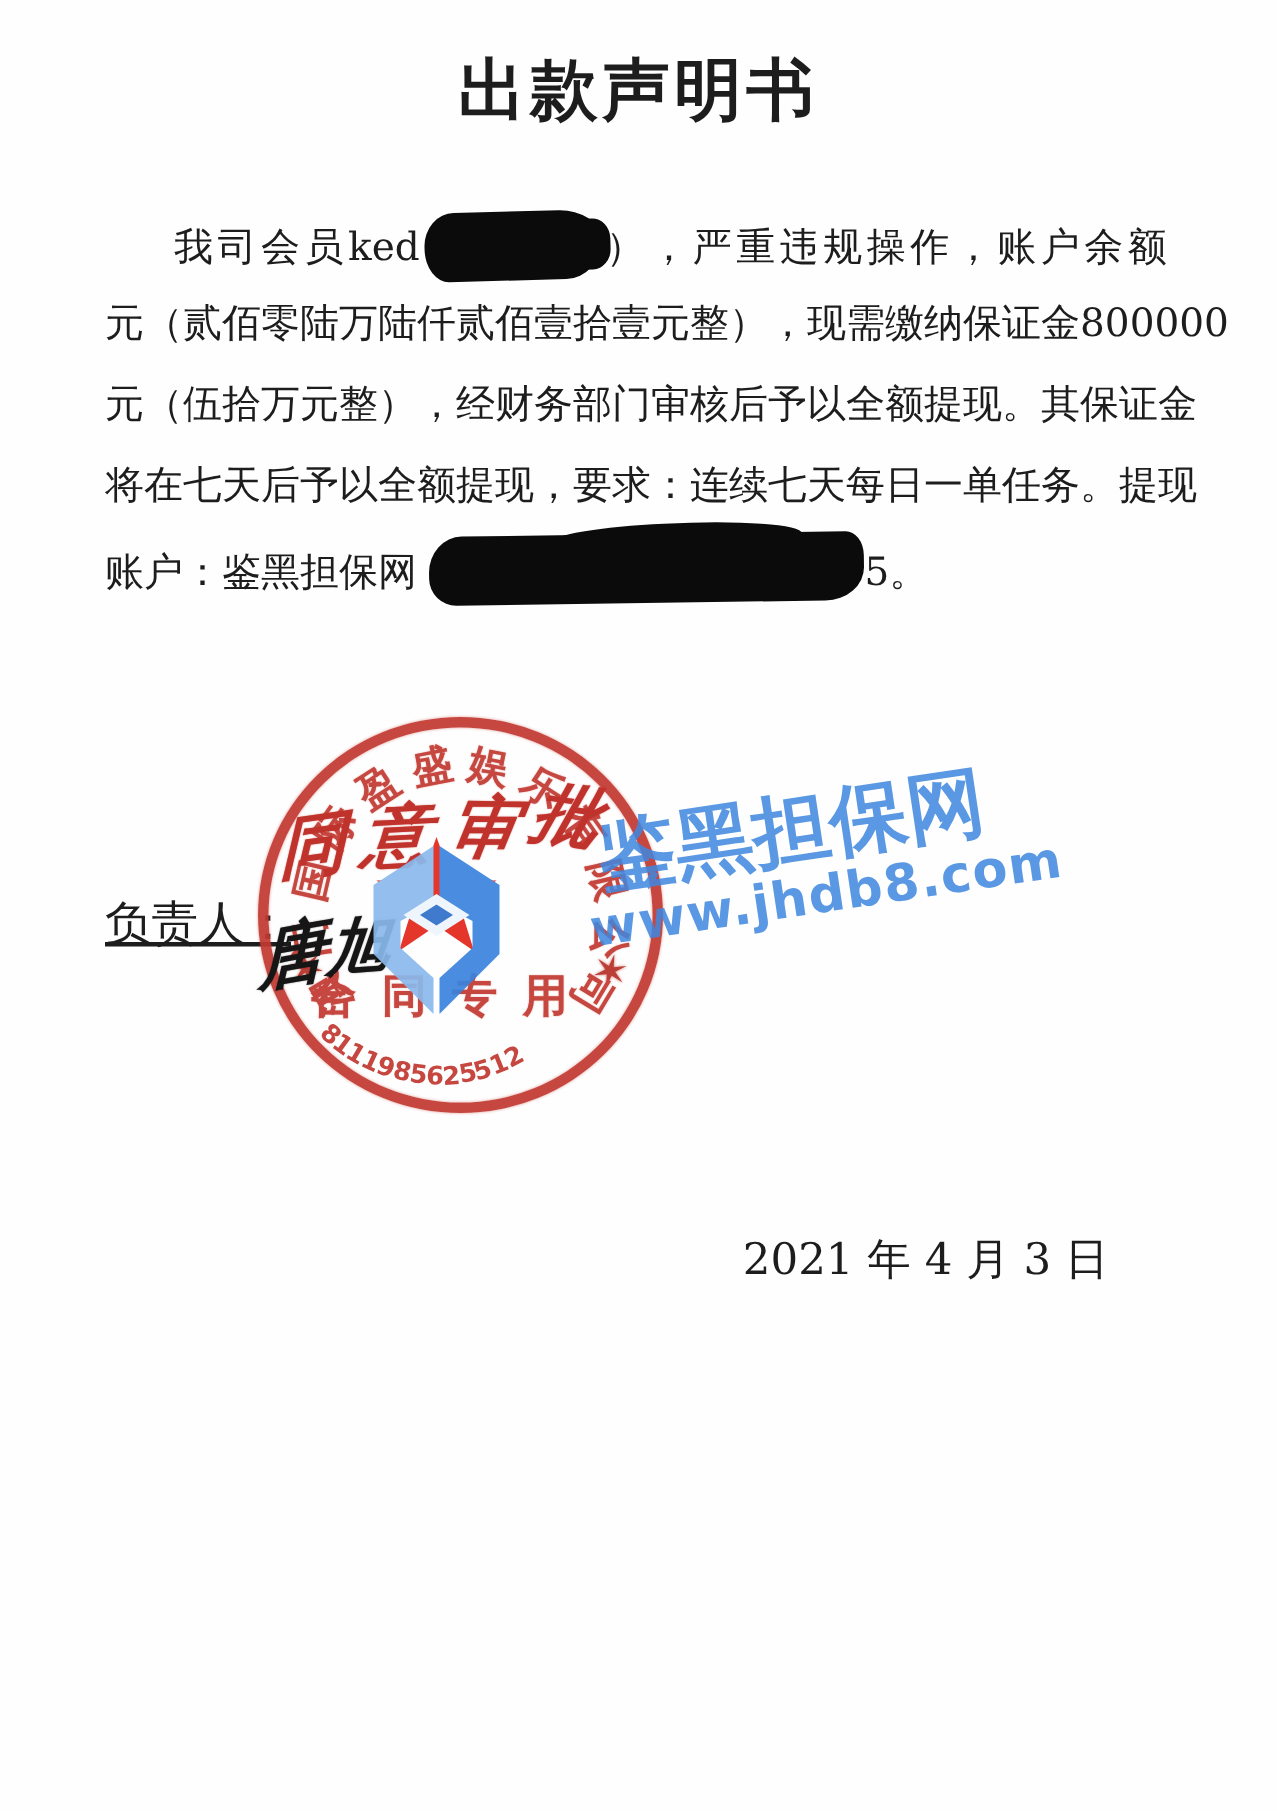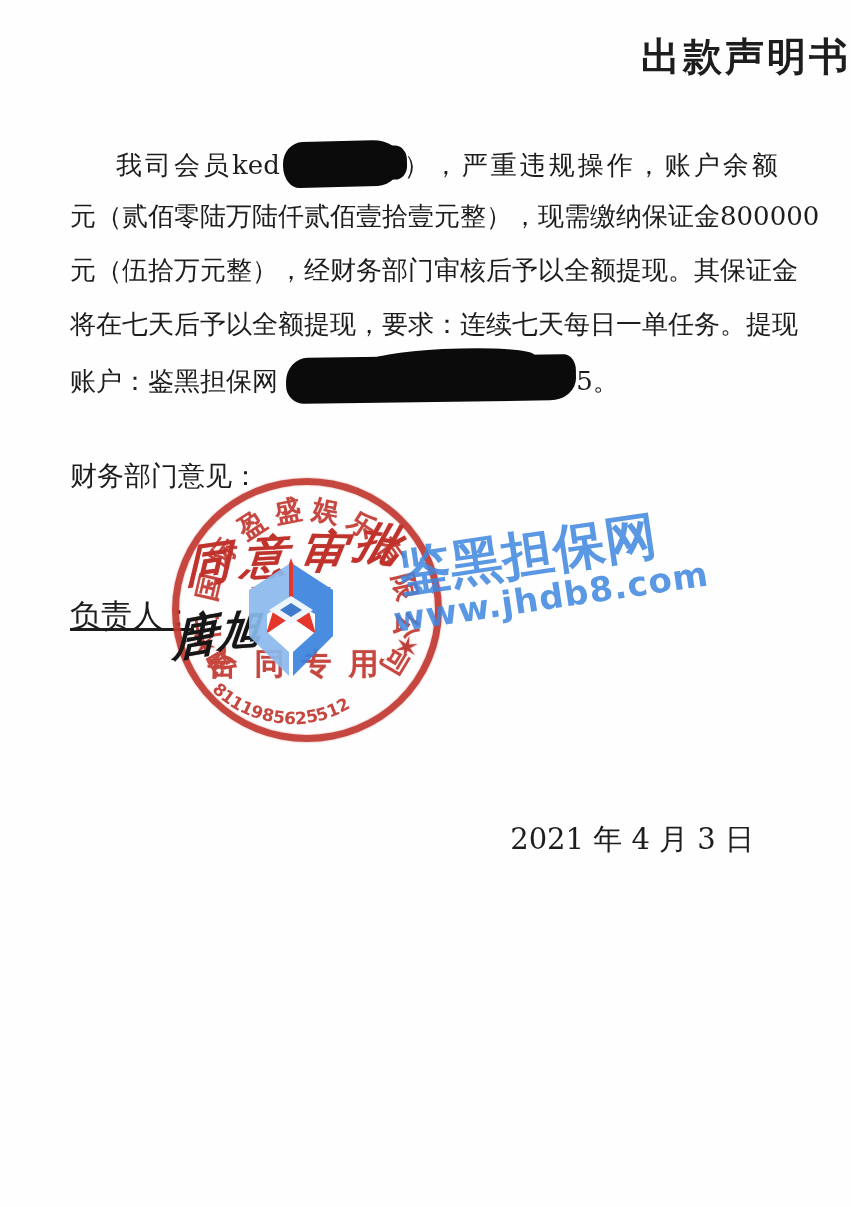--- a/index.html
+++ b/index.html
@@ -1,19 +1,19 @@
 <!DOCTYPE html>
 <html><head>
 <meta charset="utf-8">
 <style>
   html,body{margin:0;padding:0;background:#ffffff;}
   .page{position:relative;width:851px;height:1207px;background:#fefefe;overflow:hidden;
         font-family:"DejaVu Serif","Liberation Serif",serif;color:#1d1d1d;}
-  .title{position:absolute;top:30px;left:0;width:100%;text-align:right;
-         font-size:39px;font-weight:bold;letter-spacing:3px;font-family:Liberation Serif, serif;}
+  .title{position:absolute;top:30px;left:0;width:100%;text-align:center;
+         font-size:45px;font-weight:bold;letter-spacing:3px;font-family:Liberation Serif, serif;}
   .jline{position:absolute;left:70px;width:708px;display:flex;justify-content:space-between;
          align-items:flex-end;font-size:26px;line-height:40px;}
   .jline span{flex:none;}
   #l1{top:141px;left:116px;width:662px;}
   #l2{top:196px;}
   #l3{top:250px;}
   #l4{top:304px;}
   .line5{position:absolute;left:70px;top:356px;font-size:26px;line-height:44px;white-space:nowrap;}
   .opinion{position:absolute;left:70px;top:458px;font-size:27px;}
   .resp-label{position:absolute;left:70px;top:595px;font-size:31px;text-decoration:underline;}
@@ -42,21 +42,21 @@
   .sig span{position:absolute;font-style:italic;font-weight:bold;text-shadow:0 0 1px rgba(0,0,0,.55);}
 
   
   .logo{position:absolute;left:233px;top:556px;z-index:4;opacity:.92;}
   .wmtext{position:absolute;left:383px;top:548px;z-index:5;transform:rotate(-8.5deg);
           transform-origin:0 0;color:#3e87e0;opacity:.85;
           font-family:"DejaVu Sans","Liberation Sans",sans-serif;font-weight:bold;}
   .wm1{font-size:52px;line-height:54px;letter-spacing:0;margin-left:12px;}
   .wm2{font-size:34px;line-height:38px;letter-spacing:1px;}
 
-  .footer-date{position:absolute;right:97px;top:820px;font-size:29px;}
+  .footer-date{position:absolute;right:112px;top:820px;font-size:29px;}
   .footer-co{position:absolute;right:94px;top:870px;font-size:29px;letter-spacing:1px;}
 
   
   .redact{background:#0b0b0b;position:relative;z-index:6;}
   .r1{width:118px;height:46px;border-radius:20px 28px 24px 16px/22px 20px 26px 22px;
       transform:rotate(-1.5deg);margin-bottom:-2px;}
   .r1::after{content:"";position:absolute;right:-6px;top:6px;width:30px;height:34px;
              background:#0b0b0b;border-radius:40%;}
   .r2{display:inline-block;width:290px;height:46px;vertical-align:-12px;
       border-radius:22px 12px 26px 18px/24px 16px 22px 18px;transform:rotate(-0.8deg);}
@@ -176,21 +176,20 @@
       <span>任</span>
       <span>务</span>
       <span>。</span>
       <span>提</span>
       <span>现</span>
   </div>
   <div class="line5">
     <span>账户：鉴黑担保网 </span><span class="redact r2"></span><span>5。</span>
   </div>
 
-  <div class="opinion">财务部门意见：</div>
 
   <div class="seal">
     <div class="seal-ring"></div>
     <div class="seal-row">合同专用</div>
     <span class="seal-mark left">✶</span>
     <span class="seal-mark right">✶</span>
   <span class="arc-ch" style="left: 48.4261px; top: 184.019px; transform: translate(-50%, -50%) rotate(-121deg);">澳</span>
       <span class="arc-ch" style="left: 35.2435px; top: 147.8px; transform: translate(-50%, -50%) rotate(-99deg);">门</span>
       <span class="arc-ch" style="left: 36.5886px; top: 109.28px; transform: translate(-50%, -50%) rotate(-77deg);">国</span>
       <span class="arc-ch" style="left: 52.2656px; top: 74.0688px; transform: translate(-50%, -50%) rotate(-55deg);">际</span>

